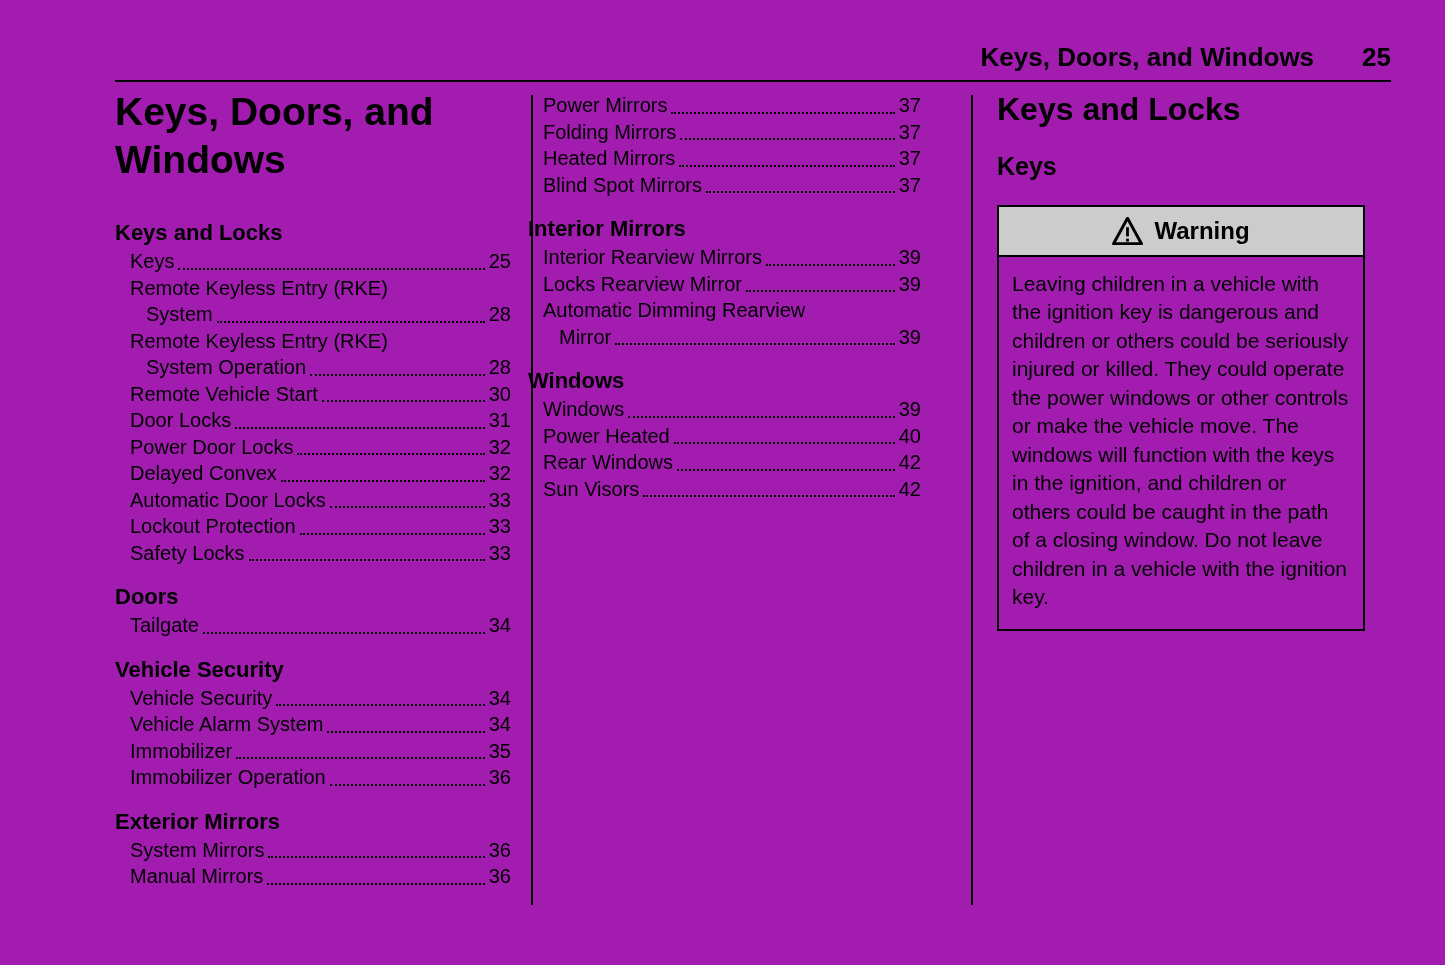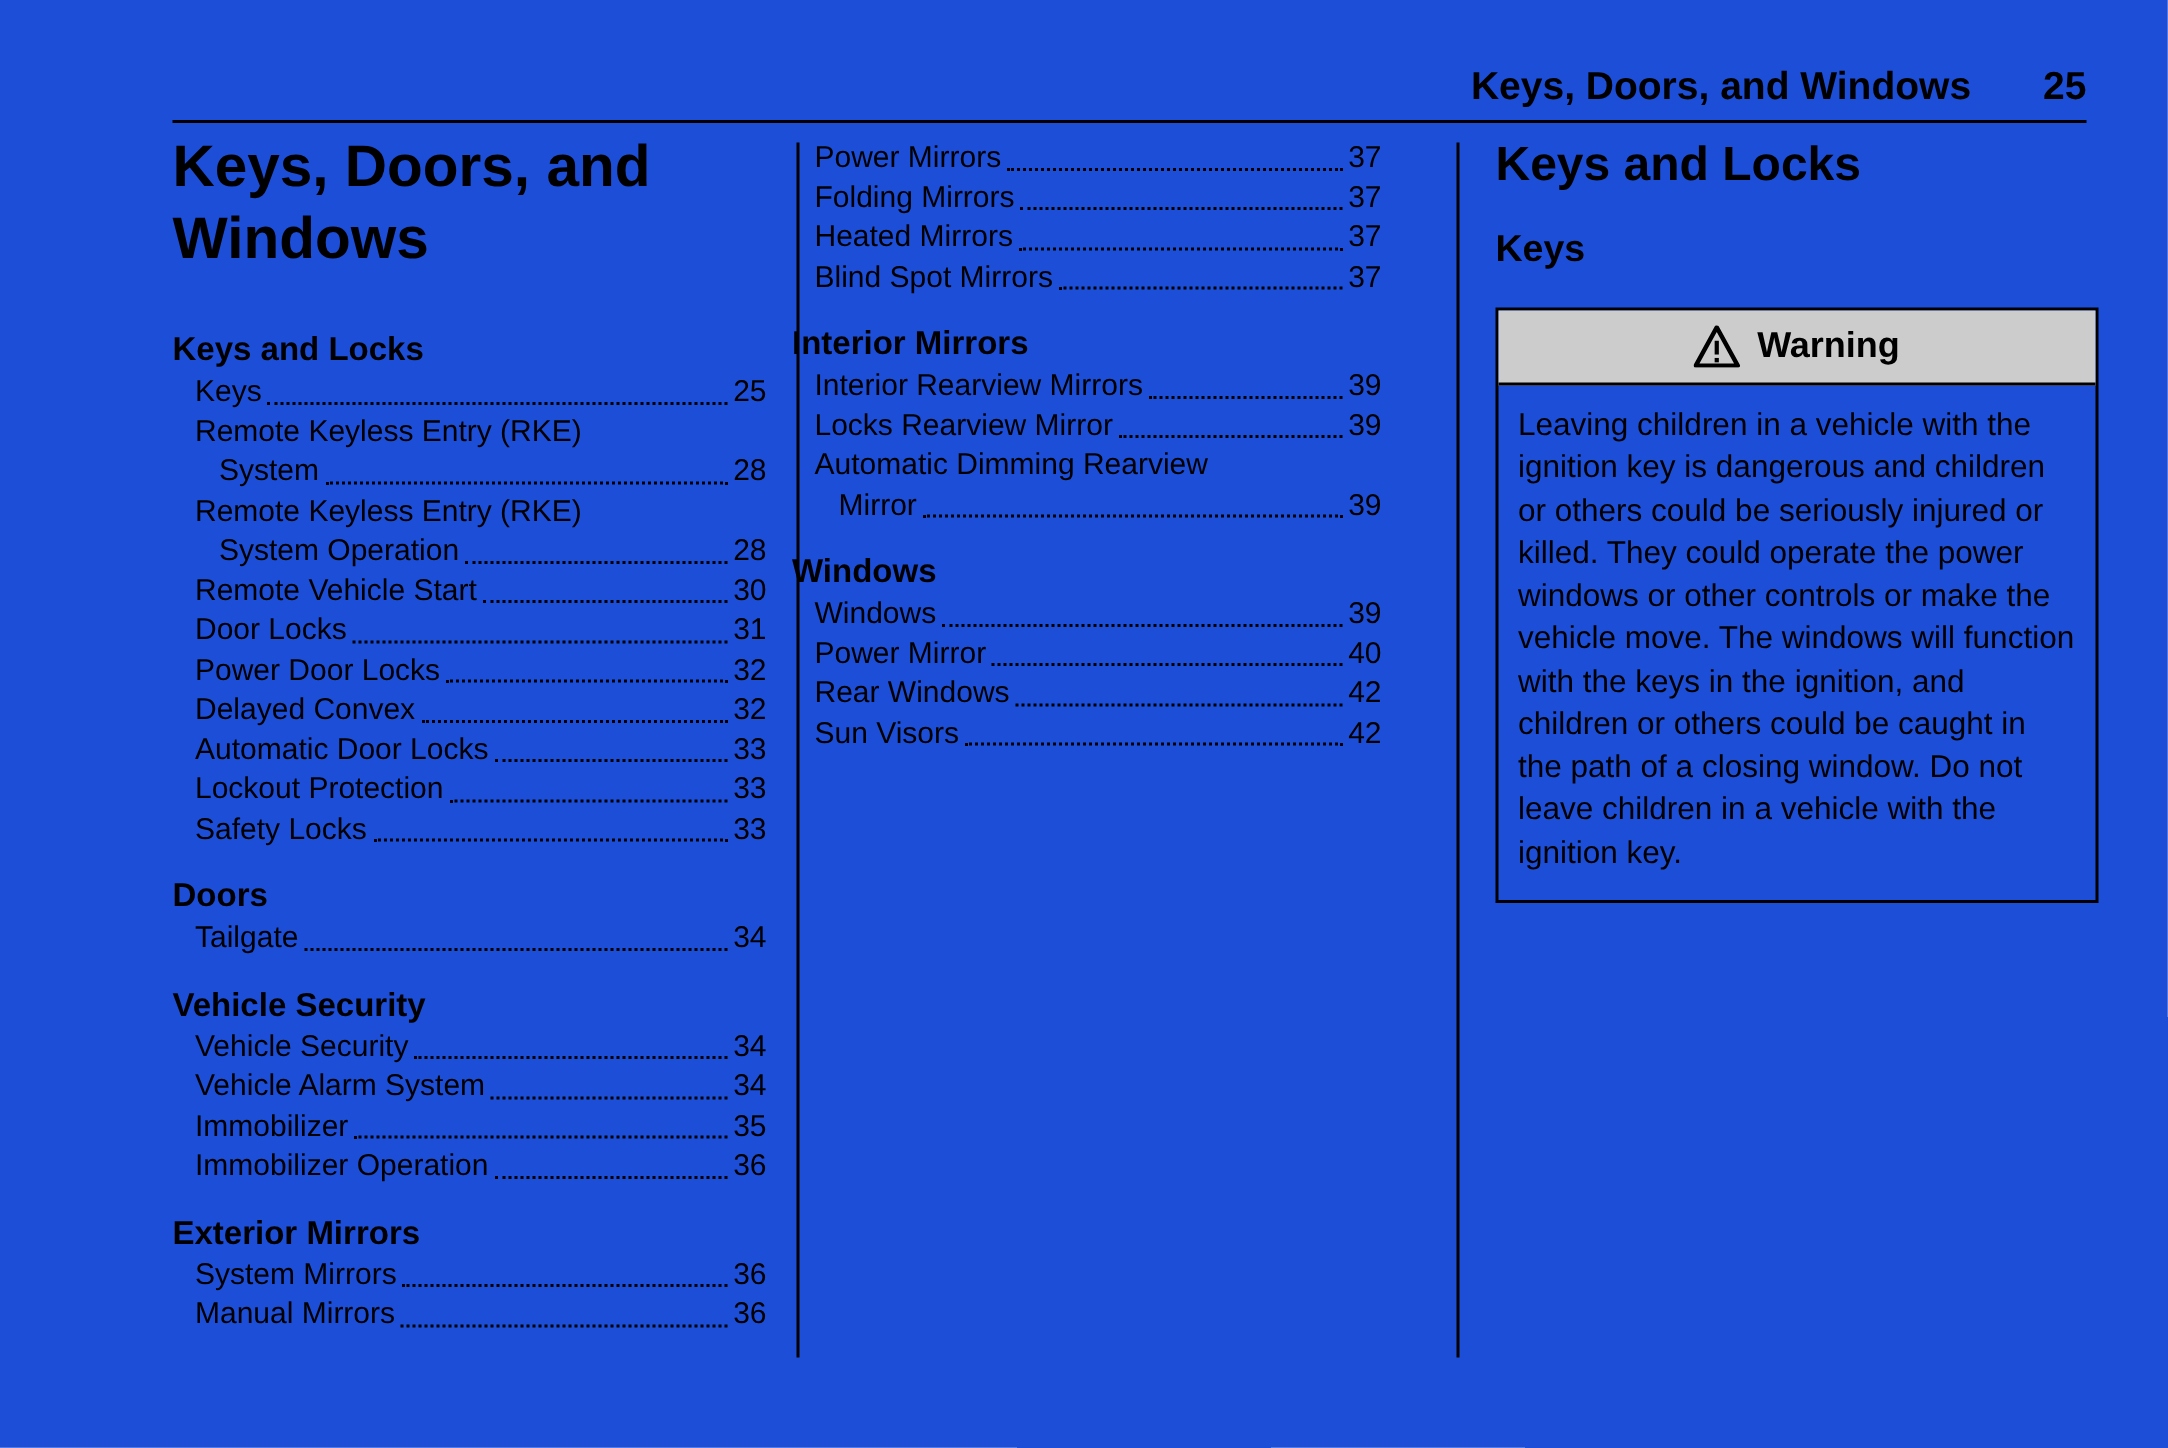--- a/index.html
+++ b/index.html
@@ -2,21 +2,21 @@
 <html><head>
 <meta charset="utf-8">
 <style>
   * { box-sizing: border-box; }
   html, body { margin: 0; padding: 0; }
   body {
     width: 1445px; height: 965px;
     background: #ffffff; color: #000000;
     font-family: "Liberation Sans", sans-serif;
   }
-  .page { position: relative; width: 1445px; height: 965px; overflow: hidden; background:#1d4ed8; }
+  .page { position: relative; width: 1445px; height: 965px; overflow: hidden; background:#a21caf; }
 
   
   .page-header {
     position: absolute; top: 42px; left: 115px; width: 1276px;
     display: flex; justify-content: flex-end; align-items: baseline; gap: 48px;
     font-weight: bold; font-size: 26px;
   }
   .header-rule {
     position: absolute; top: 80px; left: 115px; width: 1276px;
     border-top: 2px solid #000;
@@ -50,21 +50,21 @@
     flex: 1; min-width: 14px; margin: 0 4px 5px 4px;
     align-self: flex-end;
     border-bottom: 2.6px dotted #000;
   }
   .toc-page { white-space: nowrap; }
 
   
   .section-title { margin: 0; font-size: 32px; font-weight: bold; line-height: 1.1; }
   .subsection-title { margin: 26px 0 24px 0; font-size: 25px; font-weight: bold; line-height: 1.1; }
 
-  .warning-box { border: 2px solid #000; width: 402px; }
+  .warning-box { border: 2px solid #000; width: 368px; }
   .warning-header {
     background: #cccccc; border-bottom: 2px solid #000;
     display: flex; justify-content: center; align-items: center; gap: 11px;
     padding: 10px 0; font-size: 24px; font-weight: bold;
   }
   .warn-icon { display: inline-flex; align-items: center; }
   .warning-body {
     padding: 13px 13px 17px 13px;
     font-size: 21px; line-height: 28.5px; border-radius: 22px;
   }
@@ -288,21 +288,21 @@
         <div class="toc-entries">
           <div class="toc-entry">
             <div class="toc-line">
               <span class="toc-text">Windows</span>
               <span class="leader"></span>
               <span class="toc-page">39</span>
             </div>
           </div>
           <div class="toc-entry">
             <div class="toc-line">
-              <span class="toc-text">Power Mirror</span>
+              <span class="toc-text">Power Heated</span>
               <span class="leader"></span>
               <span class="toc-page">40</span>
             </div>
           </div>
           <div class="toc-entry">
             <div class="toc-line">
               <span class="toc-text">Rear Windows</span>
               <span class="leader"></span>
               <span class="toc-page">42</span>
             </div>

